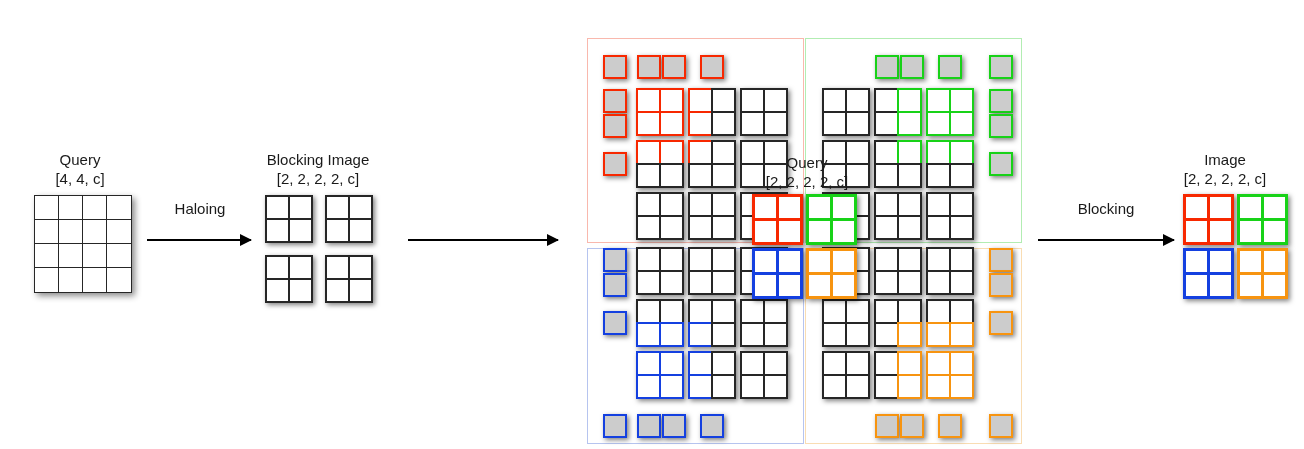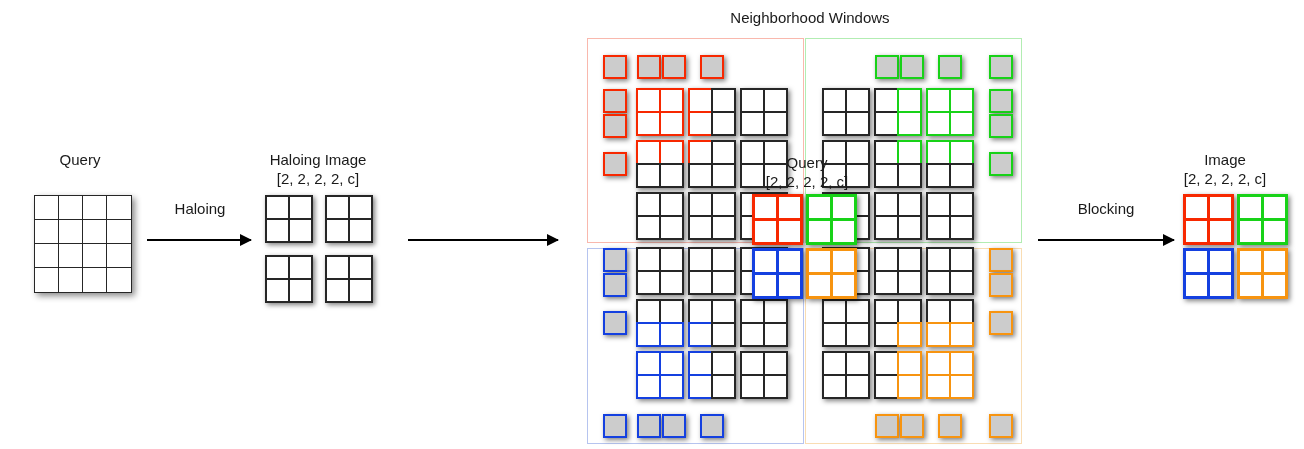--- a/index.html
+++ b/index.html
@@ -70,20 +70,21 @@
   }
   .qgrid .cell{border-width:3px;margin:-1.5px;background:#fff;}
 </style>
 </head>
 <body>
 
 <div id="stage">
 
   <div class="lbl" style="left:10px;top:150px;width:140px;">
     <span>Query</span>
+    <span class="l2">[4, 4, c]</span>
   </div>
   <div class="gridbox plain" style="left:35px;top:196px;width:96px;height:96px;
               grid-template-columns:repeat(4,1fr);grid-template-rows:repeat(4,1fr);" id="image-grid">
       <div class="cell" style="border-color: rgb(38, 38, 38);"></div>
       <div class="cell" style="border-color: rgb(38, 38, 38);"></div>
       <div class="cell" style="border-color: rgb(38, 38, 38);"></div>
       <div class="cell" style="border-color: rgb(38, 38, 38);"></div>
       <div class="cell" style="border-color: rgb(38, 38, 38);"></div>
       <div class="cell" style="border-color: rgb(38, 38, 38);"></div>
       <div class="cell" style="border-color: rgb(38, 38, 38);"></div>
@@ -97,21 +98,21 @@
       <div class="cell" style="border-color: rgb(38, 38, 38);"></div>
       <div class="cell" style="border-color: rgb(38, 38, 38);"></div>
     </div>
 
   <div class="lbl" style="left:140px;top:199px;width:120px;">
     <span>Haloing</span>
   </div>
   <div class="arrow" style="left:147px;top:239px;width:104px;"></div>
 
   <div class="lbl" style="left:233px;top:150px;width:170px;">
-    <span>Haloing Image</span>
+    <span>Blocking Image</span>
     <span class="l2">[2, 2, 2, 2, c]</span>
   </div>
   <div style="position:absolute;left:266px;top:196px;width:106px;height:100px;" id="blocked-group">
       <div class="blk" style="left: 0px; top: 0px; width: 46px; height: 46px;">
         <div class="cell" style="border-color: rgb(38, 38, 38);"></div>
         <div class="cell" style="border-color: rgb(38, 38, 38);"></div>
         <div class="cell" style="border-color: rgb(38, 38, 38);"></div>
         <div class="cell" style="border-color: rgb(38, 38, 38);"></div>
       </div>
       <div class="blk" style="left: 60px; top: 0px; width: 46px; height: 46px;">
@@ -130,21 +131,20 @@
         <div class="cell" style="border-color: rgb(38, 38, 38);"></div>
         <div class="cell" style="border-color: rgb(38, 38, 38);"></div>
         <div class="cell" style="border-color: rgb(38, 38, 38);"></div>
         <div class="cell" style="border-color: rgb(38, 38, 38);"></div>
       </div>
     </div>
 
   <div class="arrow" style="left:408px;top:239px;width:150px;"></div>
 
   <div class="lbl" style="left:700px;top:8px;width:220px;">
-    <span>Neighborhood Windows</span>
   </div>
 
   <div style="position:absolute;left:0;top:0;width:1304px;height:449px;" id="nbhd-group">
       <div class="quad" style="left: 587px; top: 38px; width: 217px; height: 205px; border-color: rgb(249, 184, 173);"></div>
       <div class="blk" style="left: 637px; top: 89px; width: 46px; height: 46px;">
         <div class="cell" style="border-color: rgb(247, 40, 0);"></div>
         <div class="cell" style="border-color: rgb(247, 40, 0);"></div>
         <div class="cell" style="border-color: rgb(247, 40, 0);"></div>
         <div class="cell" style="border-color: rgb(247, 40, 0);"></div>
       </div>

